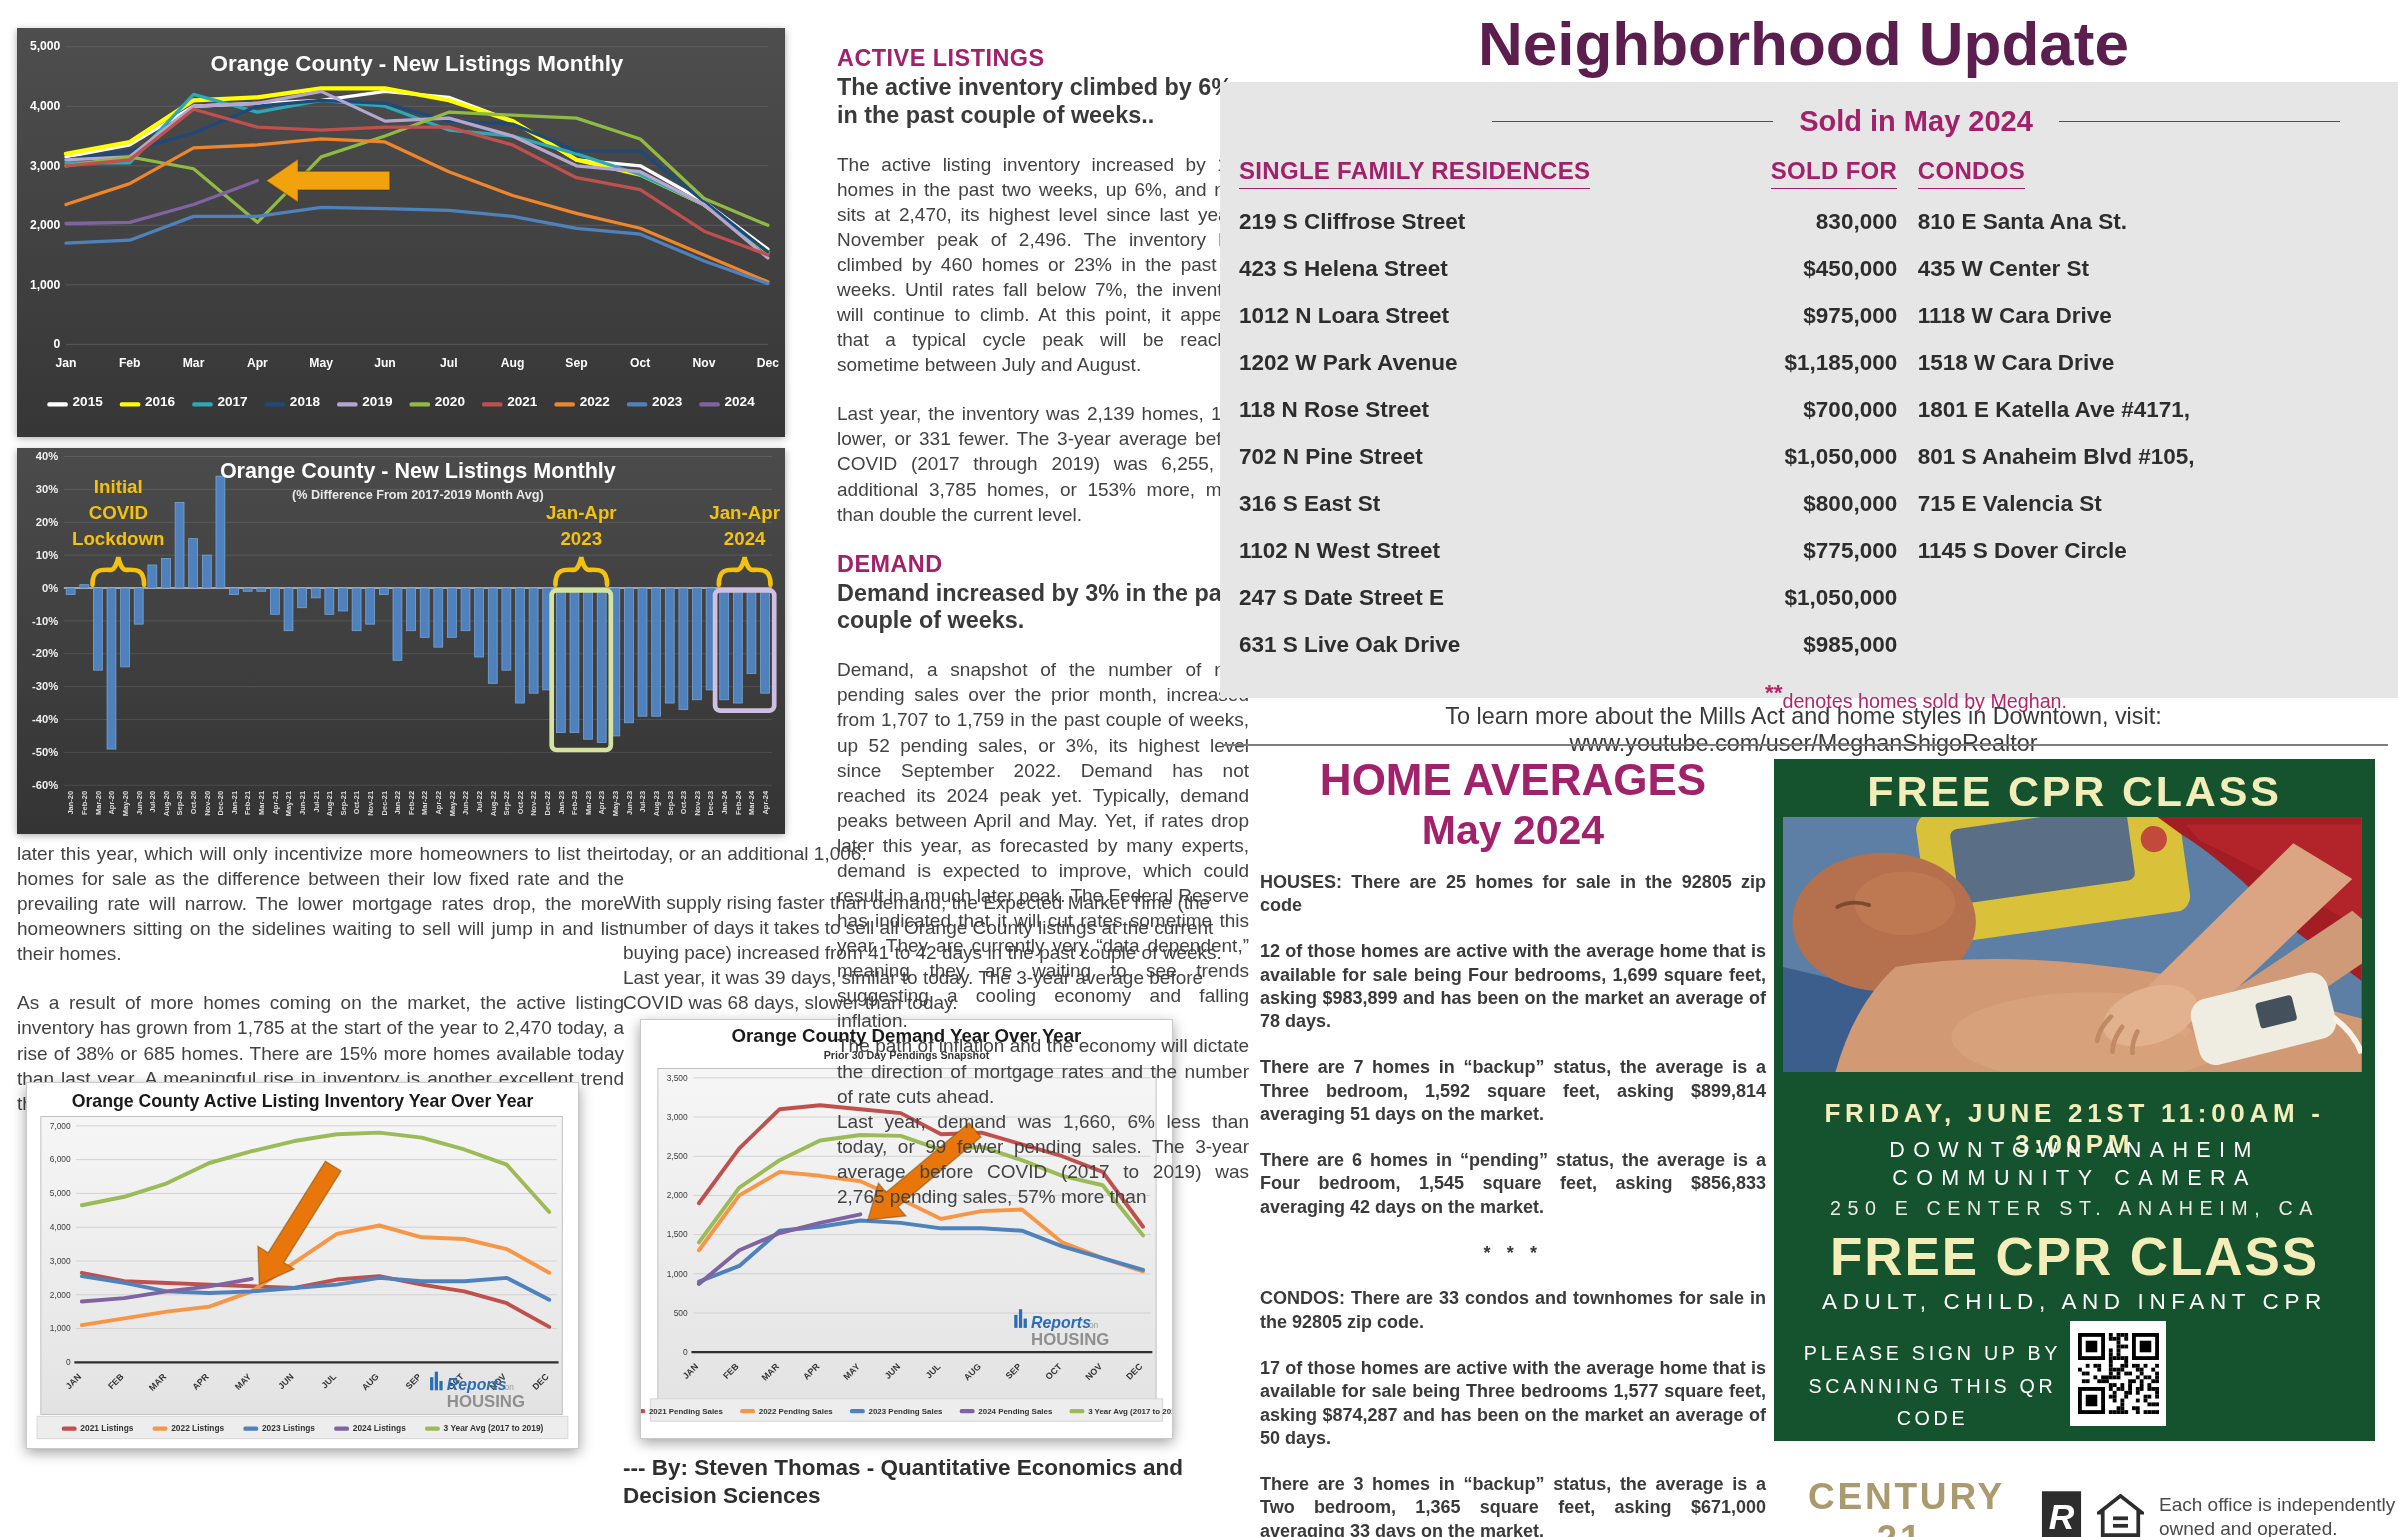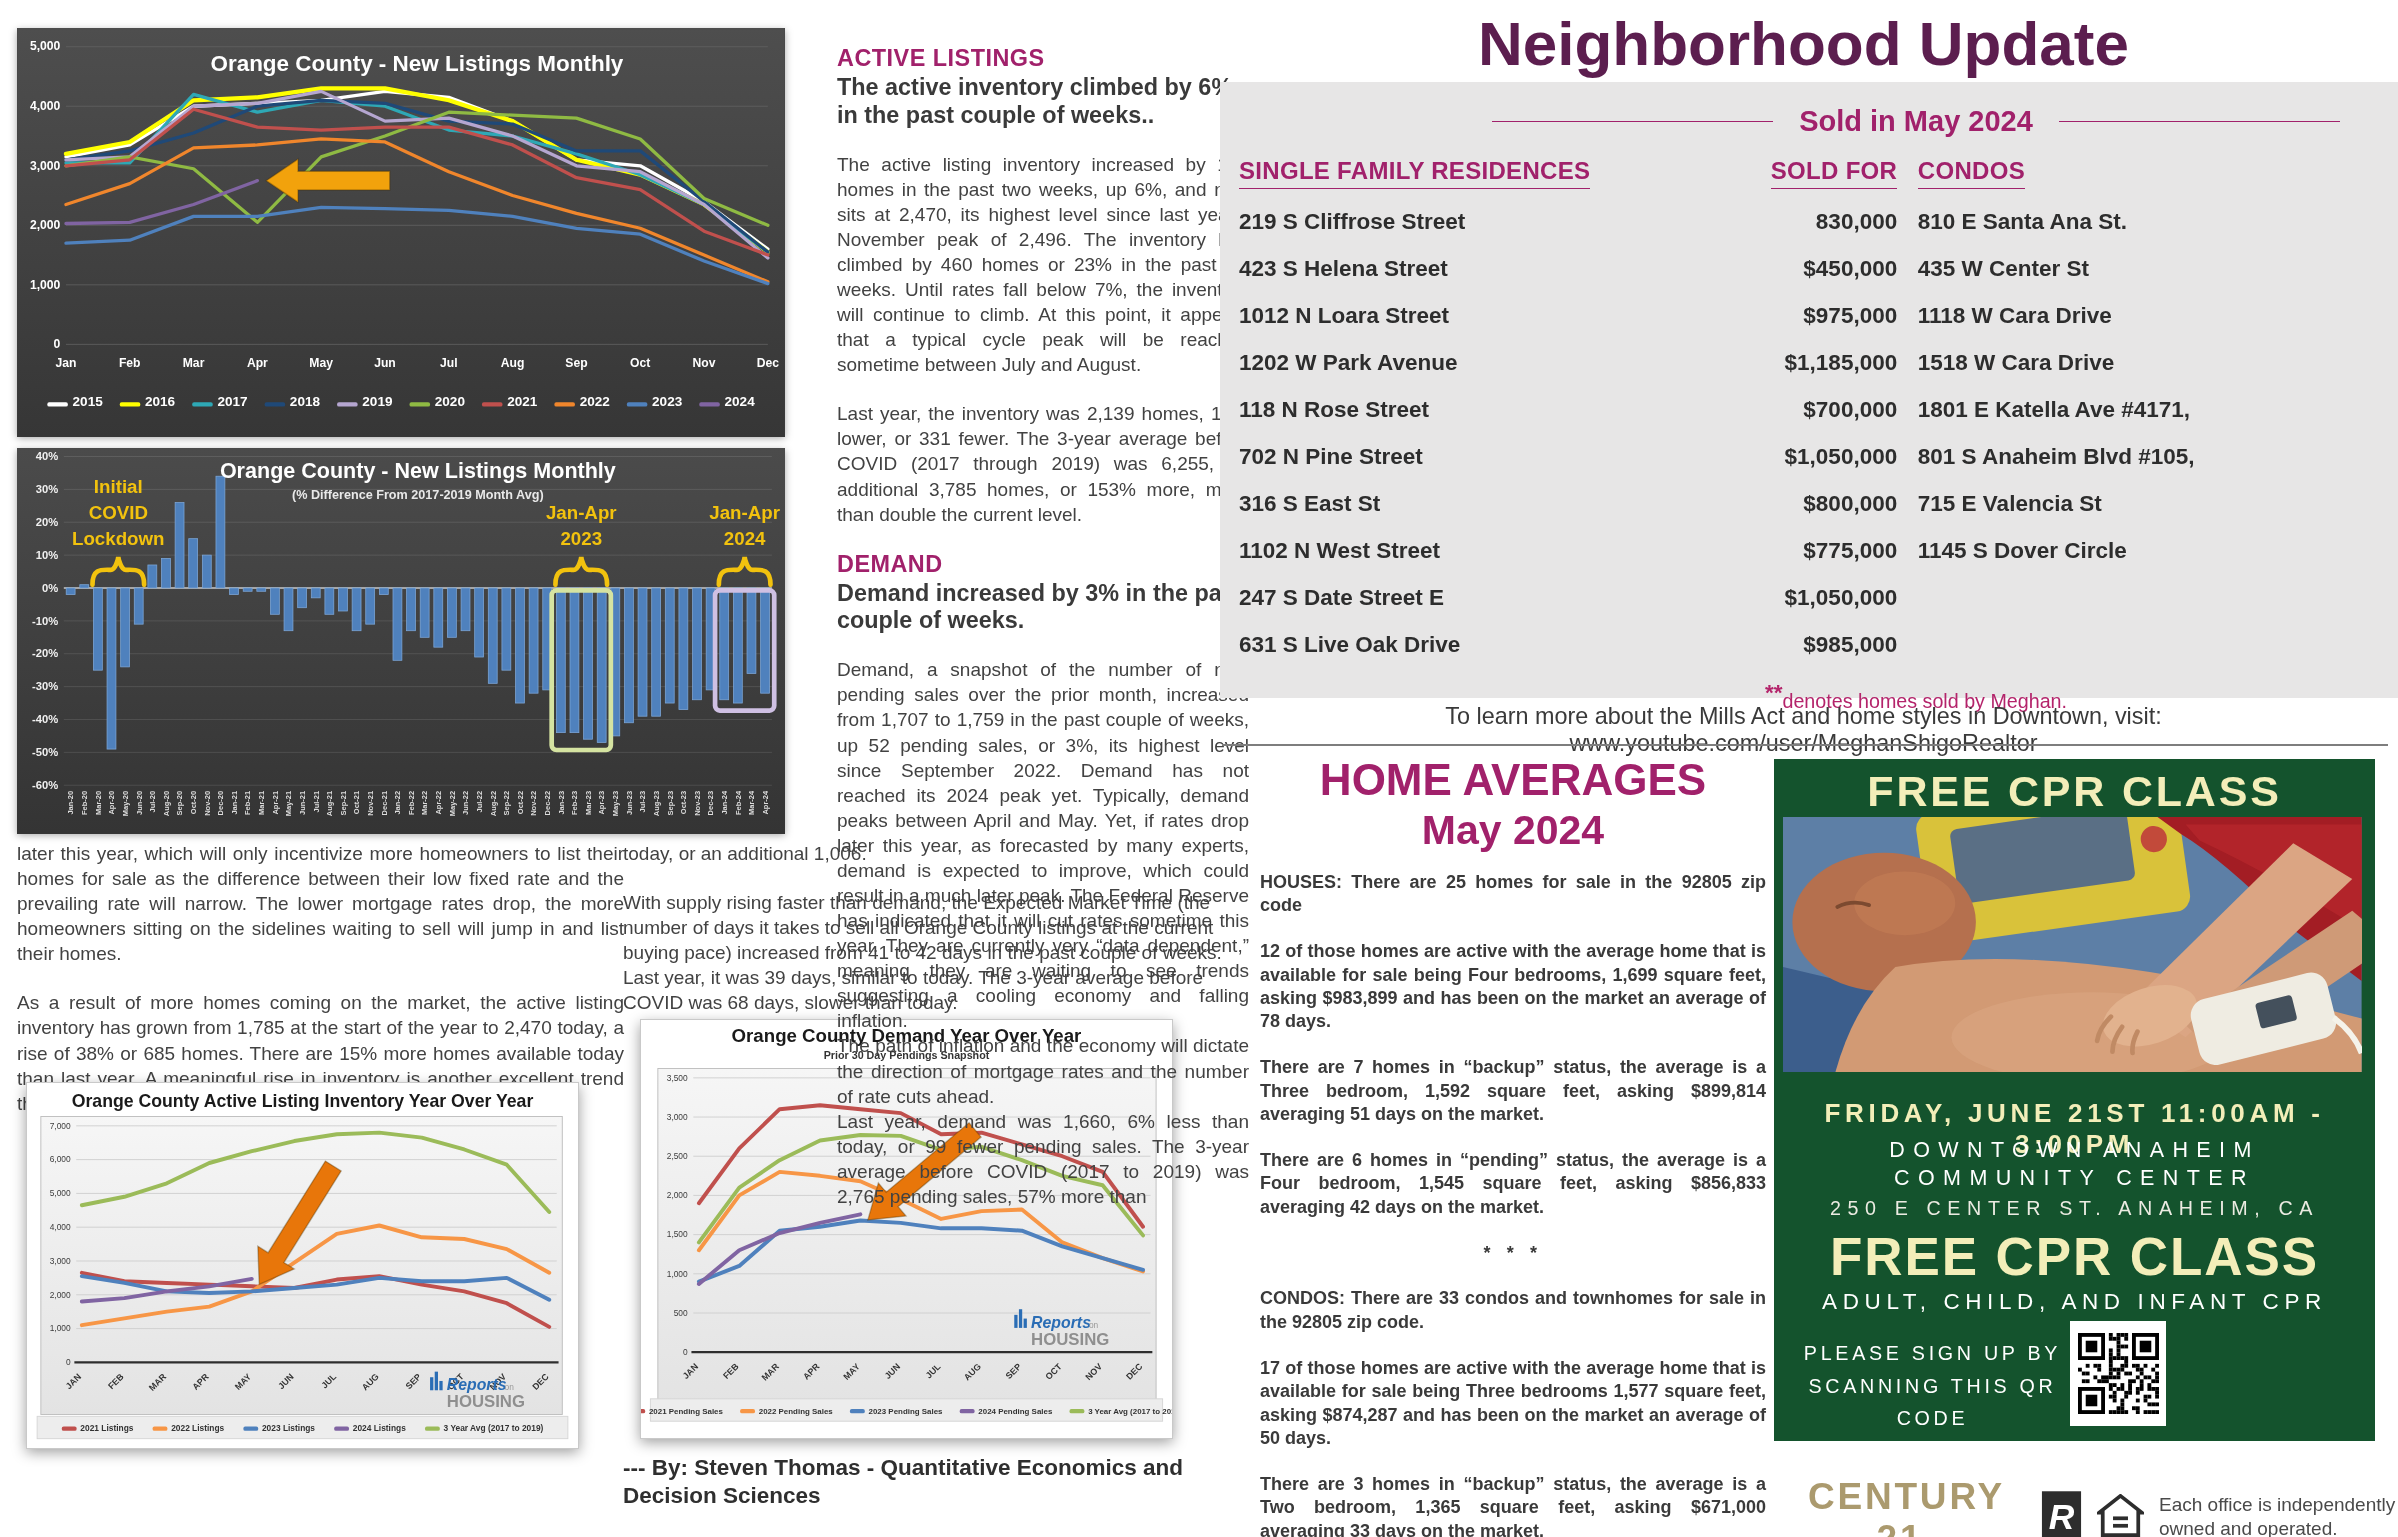--- a/index.html
+++ b/index.html
@@ -601,21 +601,21 @@
             <path d="M352,200 q-16,8 -22,20 M360,214 q-14,10 -18,22 M374,224 q-10,10 -12,20" stroke="#c08a64" stroke-width="5" fill="none" stroke-linecap="round"></path>
           </g>
           <g transform="rotate(-14 510 215)">
             <rect x="438" y="180" width="150" height="72" rx="18" fill="#efece2"></rect>
             <rect x="508" y="198" width="40" height="28" rx="4" fill="#44505c"></rect>
           </g>
           <path d="M588,214 Q610,230 618,252" stroke="#f5f3ea" stroke-width="6" fill="none"></path>
         </svg></div>
     <div class="cpr-t" id="cpr-date">FRIDAY, JUNE 21ST 11:00AM - 3:00PM</div>
     <div class="cpr-w" id="cpr-venue1">DOWNTOWN ANAHEIM</div>
-    <div class="cpr-w" id="cpr-venue2">COMMUNITY CENTER</div>
+    <div class="cpr-w" id="cpr-venue2">COMMUNITY CAMERA</div>
     <div class="cpr-w" id="cpr-addr">250 E CENTER ST. ANAHEIM, CA</div>
     <div class="cpr-t" id="cpr-title2">FREE CPR CLASS</div>
     <div class="cpr-w" id="cpr-adult">ADULT, CHILD, AND INFANT CPR</div>
     <div id="cpr-signup">
         <div>PLEASE SIGN UP BY</div>
         <div>SCANNING THIS QR CODE</div>
         <div>WITH YOUR PHONE</div>
         <div>CAMERA</div>
       </div>
     <div id="qr-tile">

